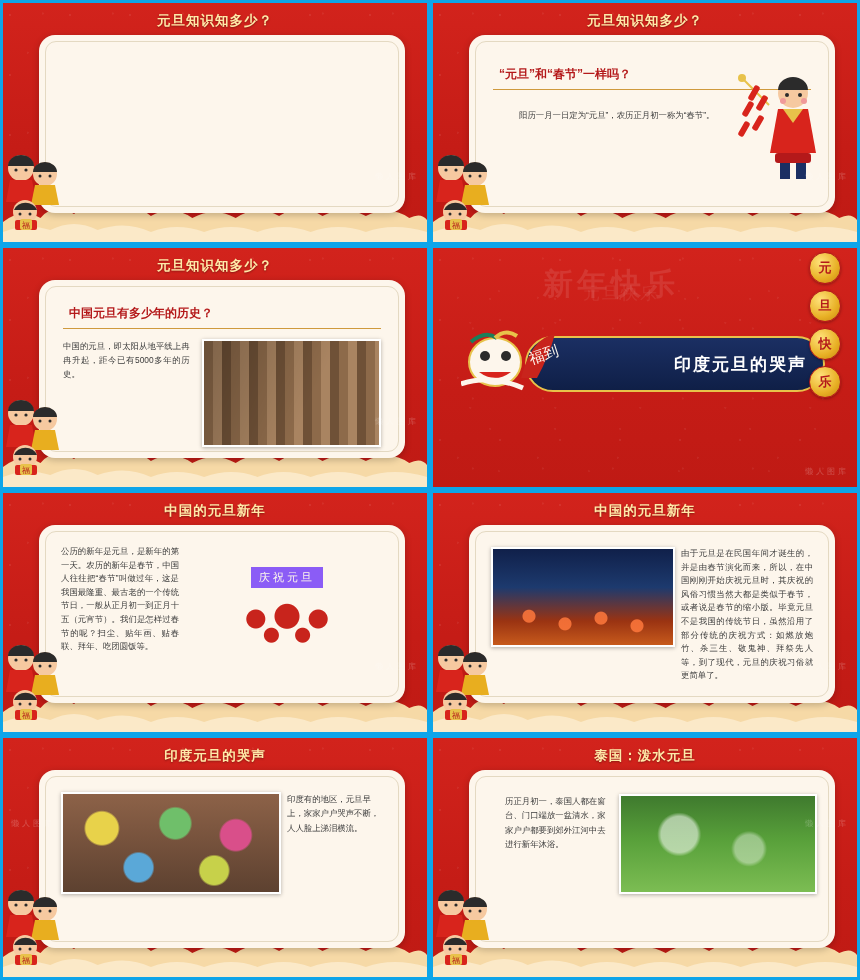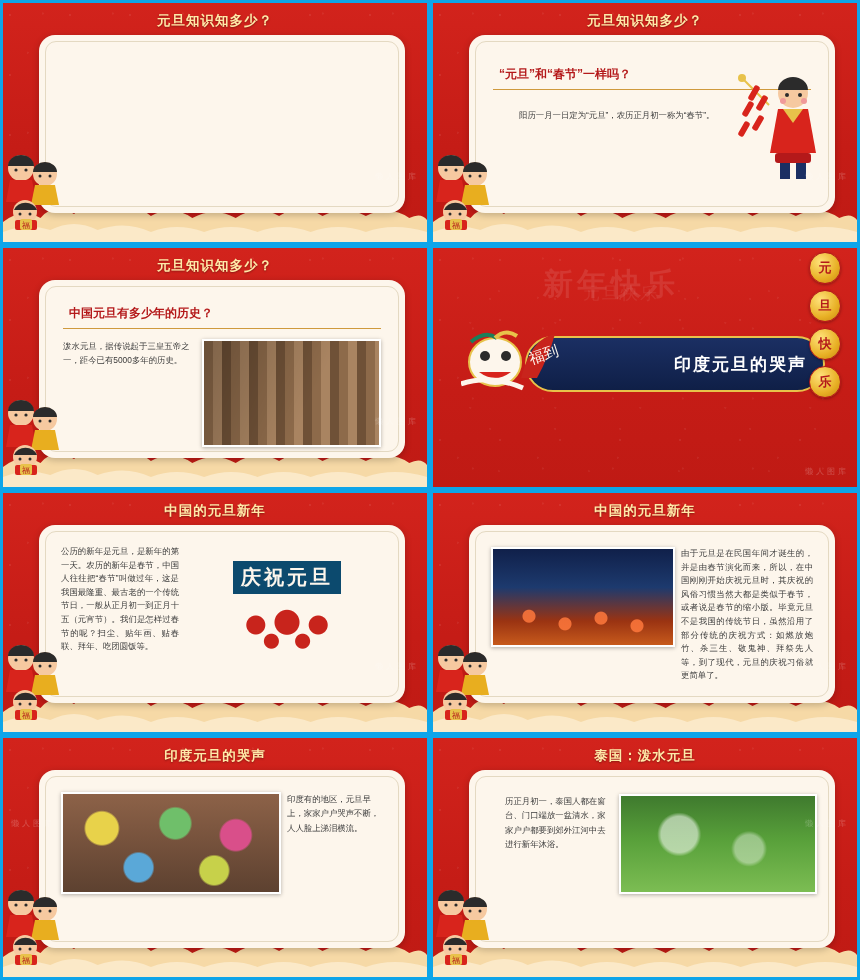--- a/index.html
+++ b/index.html
@@ -260,24 +260,24 @@
   }
   .qingzhu {
     position: absolute;
     inset: 0;
     display: flex;
     align-items: center;
     justify-content: center;
     flex-direction: column;
   }
   .qingzhu-band {
-    background: #0c4a6e;
+    background: #8b5cf6;
     color: #fdf6ec;
-    font-size: 20px;
-    font-weight: bold;
+    font-size: 11px;
+    font-weight: normal;
     letter-spacing: 3px;
     padding: 3px 8px;
   }
   .papercut-ring {
     width: 104px; height: 54px;
     margin-top: 4px;
     background:
       radial-gradient(circle at 20% 50%, #c8241c 0 9px, transparent 10px),
       radial-gradient(circle at 50% 45%, #c8241c 0 12px, transparent 13px),
       radial-gradient(circle at 80% 50%, #c8241c 0 9px, transparent 10px),
@@ -394,21 +394,21 @@
         <path d="M0,54 L0,34 Q18,20 38,30 Q52,14 72,26 Q90,10 112,24 Q130,12 150,28 Q172,16 192,30 Q214,18 236,30 Q258,16 280,28 Q302,14 324,28 Q346,16 368,28 Q392,16 412,30 Q424,24 430,32 L430,54 Z" fill="#f6d9a6"></path>
         <path d="M0,54 L0,44 Q24,34 48,42 Q72,30 96,42 Q124,32 150,44 Q176,34 204,44 Q232,34 258,44 Q284,34 312,44 Q340,34 368,44 Q396,34 430,44 L430,54 Z" fill="#fbe9c8"></path>
       </svg>
     </div>
     <div class="slide-title">元旦知识知多少？</div>
     <div class="card">
       <div class="card-inner"></div>
       <div style="position:relative; padding:10px 10px 0 10px;">
         <div class="heading-box heading-underline" style="font-size:12px;">中国元旦有多少年的历史？</div>
         <div style="display:flex; gap:12px; margin-top:10px; align-items:flex-start;">
-          <div class="body-text-r" style="width:130px; text-align:justify;">泼水元旦，据传说起于三皇五帝之一，距今已有5000多年的历史。</div>
+          <div class="body-text-r" style="width:130px; text-align:justify;">中国的元旦，即太阳从地平线上冉冉升起，距今已有5000多年的历史。</div>
           <div class="photo ph-mural" style="width:180px;"></div>
         </div>
       </div>
     </div>
     <div class="mascots">
       <svg viewBox="0 0 58 96">
         <ellipse cx="16" cy="34" rx="13" ry="13" fill="#f6c9a0"></ellipse>
         <path d="M3 32 a13 11 0 0 1 26 0 z" fill="#2b2b2b"></path>
         <circle cx="11" cy="36" r="1.6" fill="#2b2b2b"></circle>
           <circle cx="21" cy="36" r="1.6" fill="#2b2b2b"></circle>

